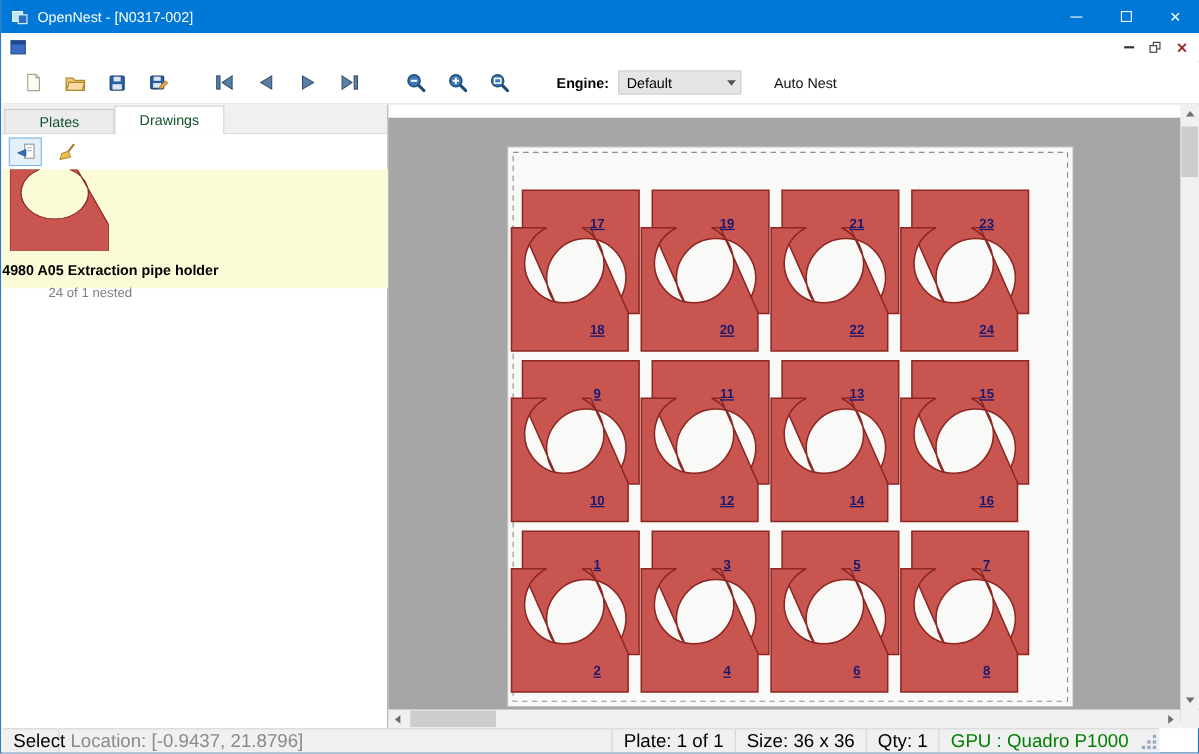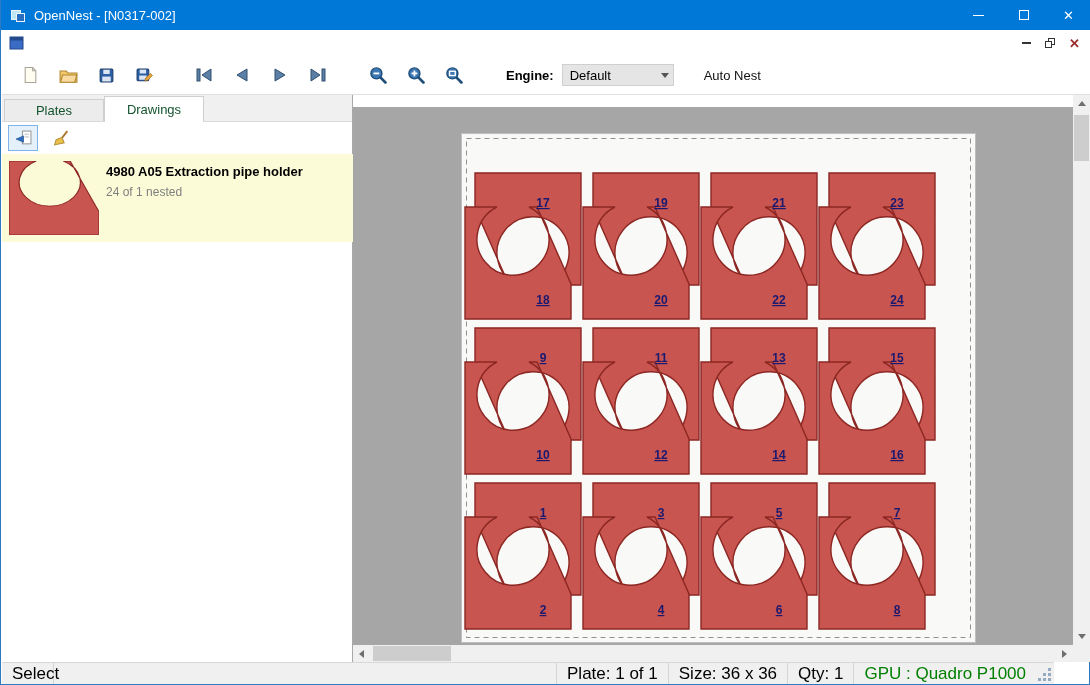--- a/index.html
+++ b/index.html
@@ -43,25 +43,25 @@
   .autonest{margin-left:22px;color:#111;padding:4px 8px;}
 
   
   .leftpanel{position:absolute;left:1px;top:95px;width:351px;height:567px;background:#fff;border-right:1px solid #a8a8a8;}
   .tabbar{height:27px;background:#f0f0f0;display:flex;align-items:flex-end;padding-left:2px;border-bottom:1px solid #d9d9d9;}
   .tab{width:100px;text-align:center;font-size:13px;background:#ececec;border:1px solid #cfcfcf;border-bottom:none;height:22px;line-height:22px;color:#14532d;}
   .tab.active{background:#fff;height:26px;line-height:26px;position:relative;z-index:2;margin-bottom:-1px;}
   .panel-toolbar{height:32px;display:flex;align-items:center;padding-left:6px;gap:8px;background:#fff;}
   .p-btn{width:30px;height:26px;display:flex;align-items:center;justify-content:center;border:1px solid transparent;}
   .p-btn.sel{border:1px solid #7eb4ea;background:#e4f1fb;}
-  .drawing-item{position:absolute;left:0;top:59px;width:351px;height:88px;background:var(--item-bg);display:flex;}
+  .drawing-item{position:absolute;left:0;top:59px;width:351px;height:108px;background:var(--item-bg);display:flex;flex-direction:column;}
   .thumb-wrap{width:104px;display:flex;align-items:center;justify-content:center;}
   .item-text{padding-top:10px;}
   .item-title{font-weight:bold;font-size:13px;color:#000;margin-bottom:5px;}
-  .item-line{font-size:12px;color:#7f7f7f;line-height:17px;}
+  .item-line{font-size:12px;color:#7f7f7f;line-height:17px;margin-left:42px;}
 
   
   .canvas{position:absolute;left:352px;top:95px;width:721px;height:550px;background:var(--canvas);overflow:hidden;margin-top:12px;}
   .plate-svg{position:absolute;left:108px;top:26px;}
   .part{fill:var(--part-fill);stroke:var(--part-stroke);stroke-width:1.4;}
   .part-num{font-family:"Liberation Sans",sans-serif;font-size:12px;font-weight:bold;fill:var(--number);text-decoration:underline;}
 
   
   .vscroll{position:absolute;left:1072px;top:95px;width:17px;height:550px;background:#f0f0f0;}
   .hscroll{position:absolute;left:352px;top:645px;width:720px;height:17px;background:#f0f0f0;}
@@ -317,20 +317,21 @@
       </div>
     <div class="h-thumb"></div>
     <div class="sb-arrow" style="right:0;top:0;">
         <div class="tri-right"></div>
       </div>
   </div>
   <div class="scroll-corner"></div>
 
   <div class="statusbar">
     <div class="status-cell mode">Select</div>
+    <div class="status-cell loc">Location: [-0.9437, 21.8796]</div>
     <div class="status-spacer"></div>
     <div class="status-cell right">Plate: 1 of 1</div>
     <div class="status-cell right">Size: 36 x 36</div>
     <div class="status-cell right">Qty: 1</div>
     <div class="status-cell right gpu">GPU : Quadro P1000</div>
     <div style="width:18px;height:100%;"></div>
     <div class="grip"></div>
   </div>
 
 </div>

